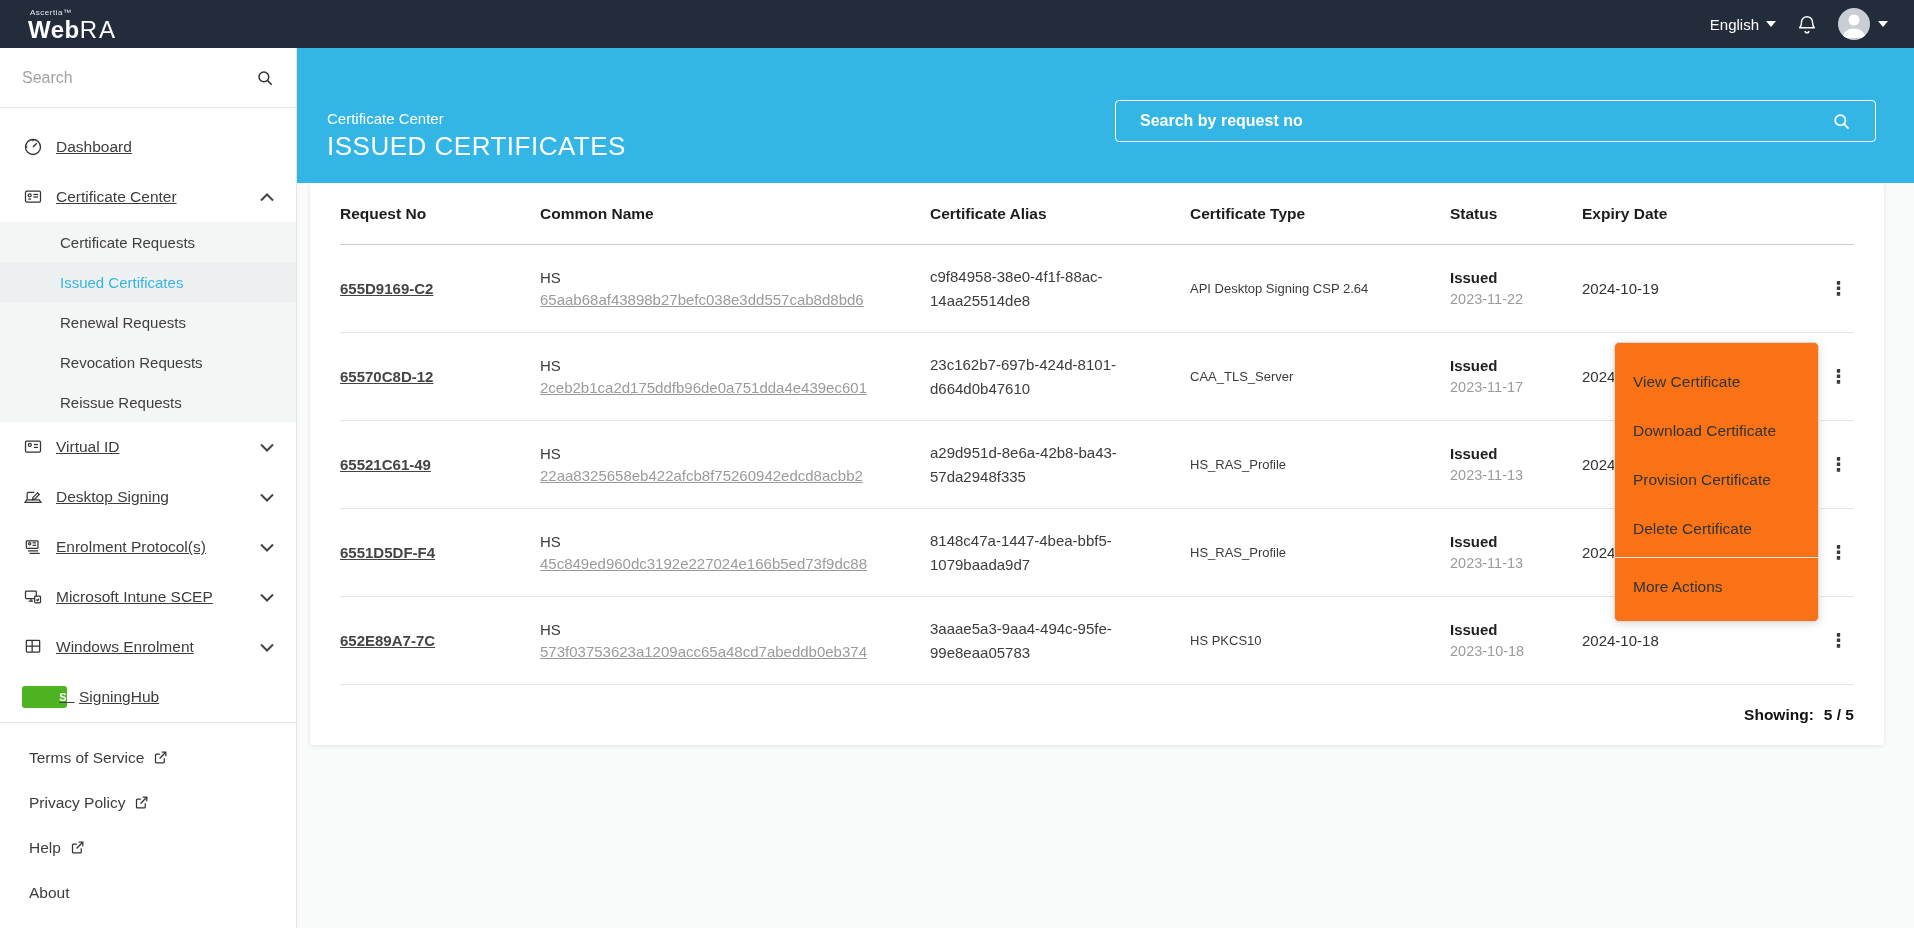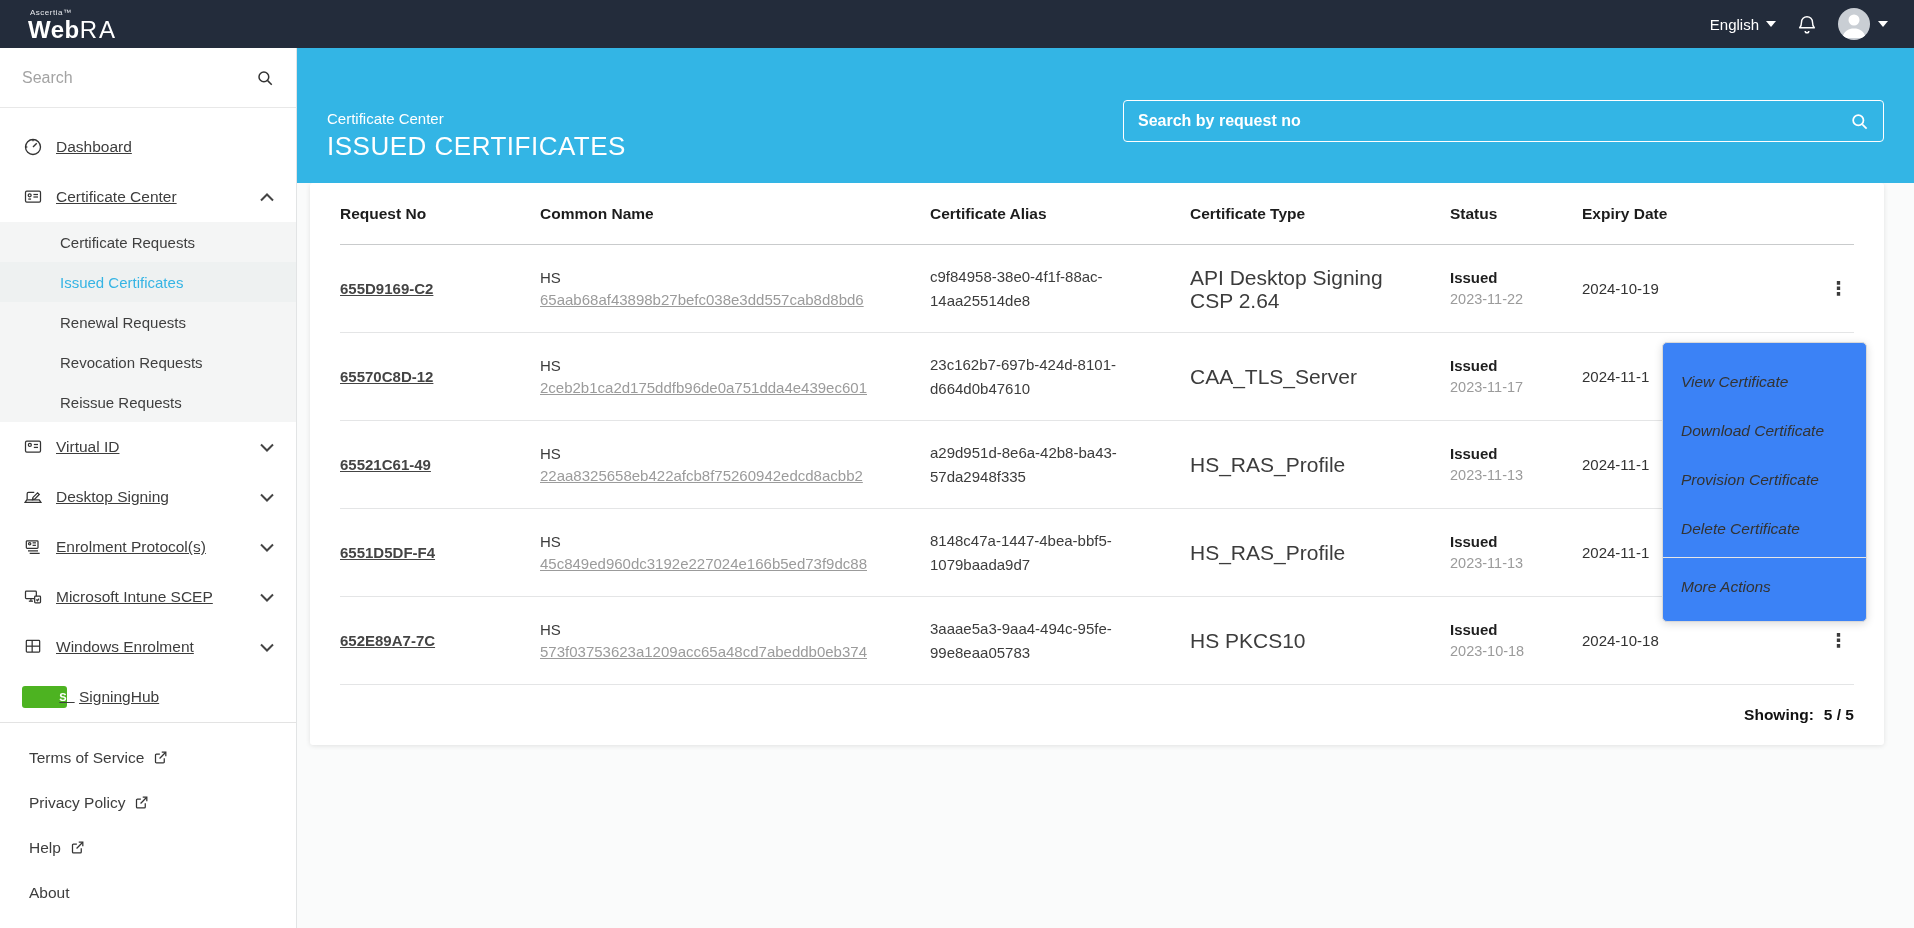--- a/index.html
+++ b/index.html
@@ -40,50 +40,50 @@
   .side-divider { border-top:1px solid #e3e3e3; margin-top:0px; }
   .side-links { padding:12px 0 0 0; }
   .side-link { height:45px; display:flex; align-items:center; padding:0 29px; font-size:15.5px; color:#3d3d3d; gap:9px; cursor:pointer; }
 
   
   .main { flex:1; position:relative; background:#fafbfb; }
   .band { height:135px; background:#33b5e5; position:relative; }
   .band-text { position:absolute; left:30px; top:62px; color:#fff; }
   .band-breadcrumb { font-size:15px; font-weight:400; margin-bottom:4px; }
   .band-title { font-size:26px; font-weight:300; letter-spacing:.5px; }
-  .band-search { position:absolute; right:30px; top:52px; width:761px; height:42px; border:1px solid #fff; border-radius:4px; display:flex; align-items:center; padding:0 14px; gap:10px; }
+  .band-search { position:absolute; right:38px; top:52px; width:761px; height:42px; border:1px solid #fff; border-radius:4px; display:flex; align-items:center; padding:0 24px; gap:10px; }
   .band-search input { flex:1; background:transparent; border:none; outline:none; color:#fff; font-size:16px; font-weight:700; font-family:inherit; }
   .band-search input::placeholder { color:#fff; opacity:1; }
 
   
   .card { margin:0 30px 0 13px; width:1574px; background:#fff; border-radius:3px; box-shadow:0 1px 5px rgba(0,0,0,.10); padding:0 30px; }
   .thead { display:flex; align-items:center; height:62px; border-bottom:1px solid #c9cbcc; font-weight:700; font-size:15.5px; color:#1c1c1c; }
   .trow { display:flex; align-items:center; min-height:88px; border-bottom:1px solid #e4e5e6; padding:11px 0; }
   .c-req { width:200px; }
   .c-cn  { width:390px; }
   .c-alias { width:260px; }
   .c-type { width:260px; }
   .c-status { width:132px; }
   .c-exp { width:200px; }
   .c-act { width:72px; display:flex; justify-content:flex-end; }
   .req-link { font-size:15px; font-weight:700; color:#444; text-decoration:underline; cursor:pointer; }
   .cn-org { font-size:15px; color:#3c3c3c; line-height:22px; }
   .cn-hash { font-size:15px; color:#9b9b9b; line-height:22px; max-width:333px; word-break:break-all;text-decoration:underline; }
   .alias { font-size:15px; color:#3c3c3c; line-height:24px; max-width:207px; }
-  .ctype { font-size:21px; color:#3c3c3c; line-height:23px; max-width:212px; }
+  .ctype { font-size:13px; color:#3c3c3c; line-height:23px; max-width:212px; }
   .status-main { font-size:15px; font-weight:700; color:#1f1f1f; line-height:22px; }
   .status-date { font-size:14.5px; color:#9b9b9b; line-height:21px; }
   .expiry { font-size:15px; color:#333; }
   .kebab { font-size:19px; font-weight:700; color:#3b3b3b; cursor:pointer; line-height:14px; letter-spacing:0; padding:4px 6px; }
   .tfoot { height:60px; display:flex; align-items:center; justify-content:flex-end; font-size:15.5px; color:#111; gap:10px; }
   .tfoot .lbl { font-weight:700; }
   .tfoot .val { font-weight:700; }
 
   
-  .ctx-menu { position:absolute; left:1365px; top:294px; width:205px; background:#3b82f6; border:1px solid #d9d9d9; border-radius:5px; box-shadow:0 2px 8px rgba(0,0,0,.14); padding:14px 0 10px 0; z-index:10;font-style:italic; }
+  .ctx-menu { position:absolute; left:1317px; top:294px; width:205px; background:#f97316; border:1px solid #d9d9d9; border-radius:5px; box-shadow:0 2px 8px rgba(0,0,0,.14); padding:14px 0 10px 0; z-index:10; }
   .ctx-item { height:49px; display:flex; align-items:center; padding:0 18px; font-size:15.5px; color:#333; cursor:pointer; white-space:nowrap; }
   .ctx-divider { border-top:1px solid #e6e6e6; margin:4px 0; }
 
   svg { display:block; }
 </style>
 </head>
 <body>
 
 <header class="topbar">
   <div class="brand">

